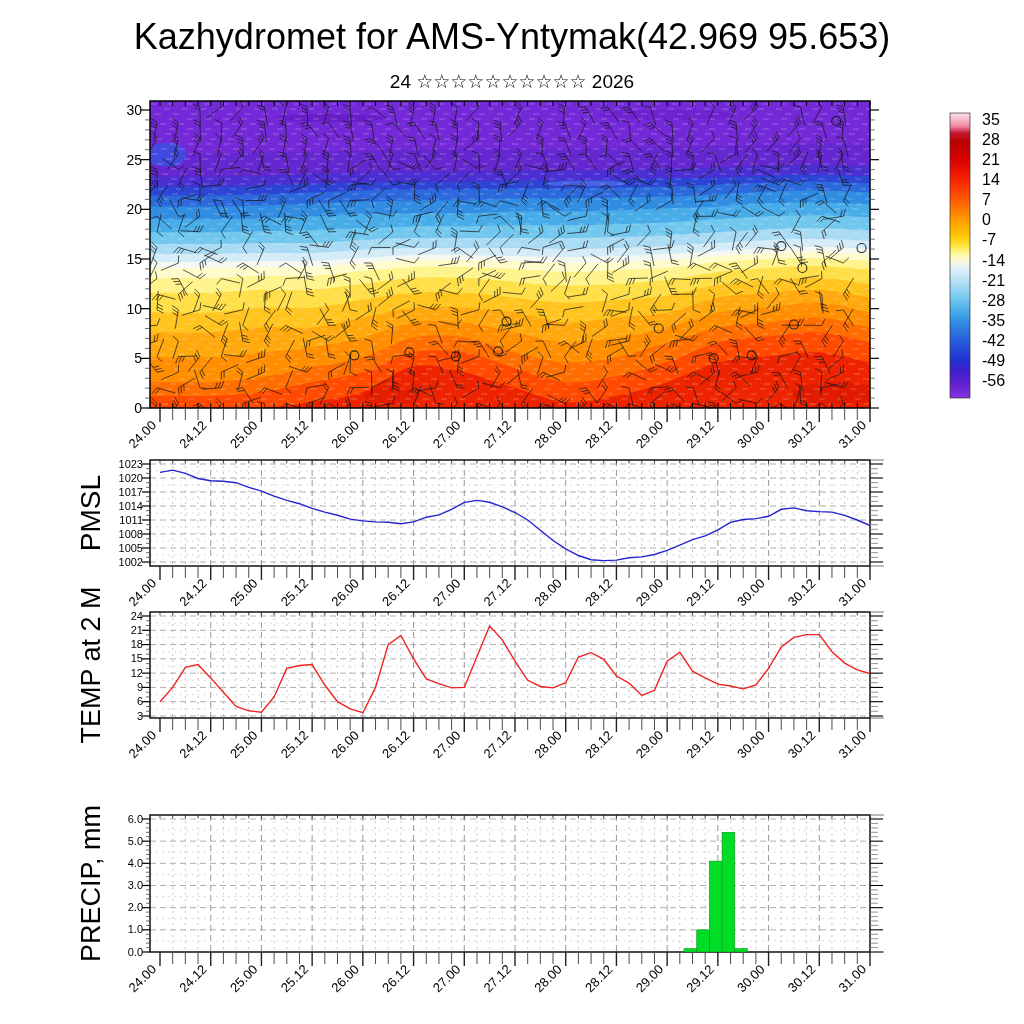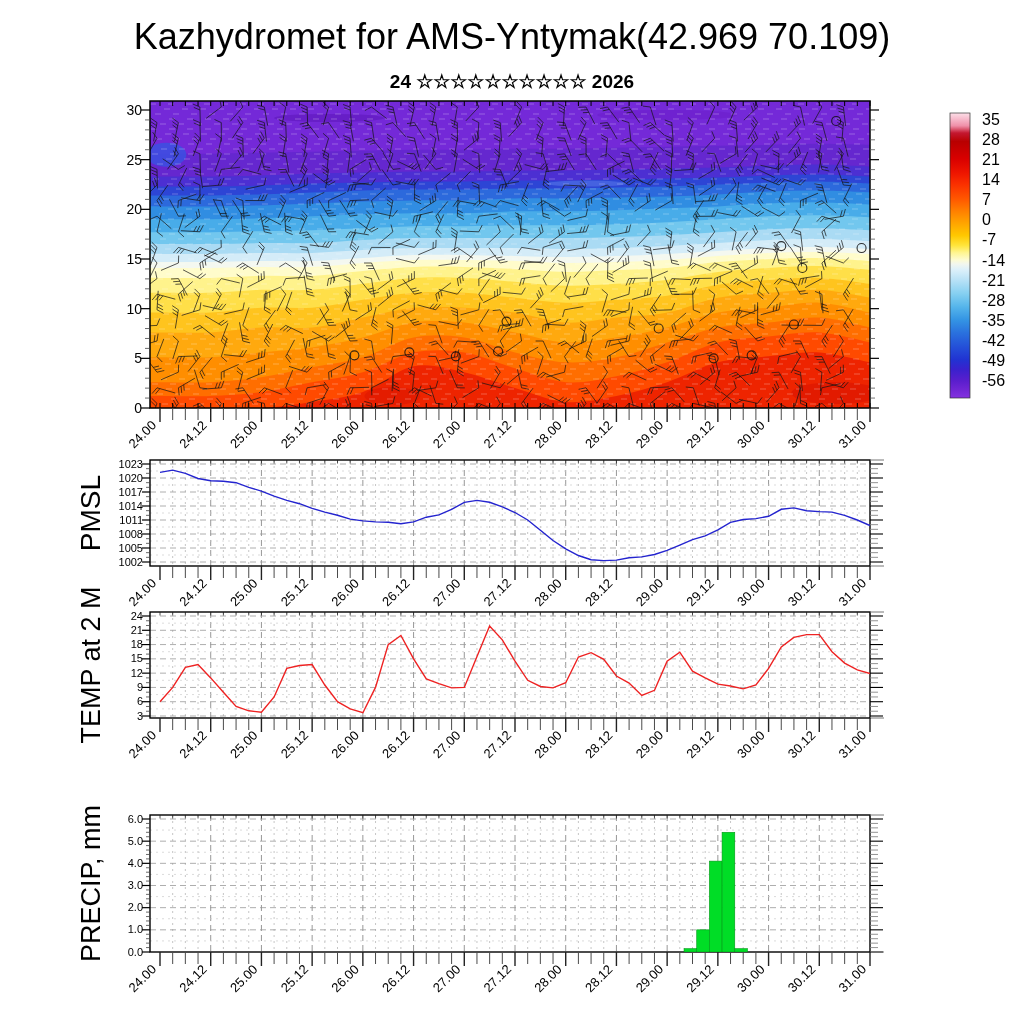--- a/index.html
+++ b/index.html
@@ -1,28 +1,28 @@
 <!DOCTYPE html>
 <html><head>
 <meta charset="utf-8">
 <style>
   html,body{margin:0;padding:0;background:#fff;}
   .page{position:relative;width:1024px;height:1024px;background:#fff;overflow:hidden;
         font-family:"Liberation Sans",sans-serif;}
   .title{position:absolute;top:16px;left:0;width:1024px;text-align:center;
          font-size:36px;color:#000;white-space:nowrap;}
   .subtitle{position:absolute;top:70px;left:0;width:1024px;text-align:center;
-         font-size:19px;color:#000;white-space:nowrap;font-weight:bold;}
+         font-size:19px;color:#000;white-space:nowrap;}
   svg text{font-family:"Liberation Sans",sans-serif;fill:#000;}
 </style>
 </head>
 <body>
 
 <div class="page">
-  <div class="title">Kazhydromet for AMS-Yntymak(42.969 70.109)</div>
+  <div class="title">Kazhydromet for AMS-Yntymak(42.969 95.653)</div>
   <div class="subtitle">24 ☆☆☆☆☆☆☆☆☆☆ 2026</div>
   <svg id="plot" width="1024" height="1024" viewBox="0 0 1024 1024">
     <defs>
       <clipPath id="clip-cross">
           <rect x="150" y="101" width="720" height="307"></rect>
         </clipPath>
       <clipPath id="clip-pmsl">
           <rect x="150" y="460" width="720" height="106"></rect>
         </clipPath>
       <clipPath id="clip-temp">

